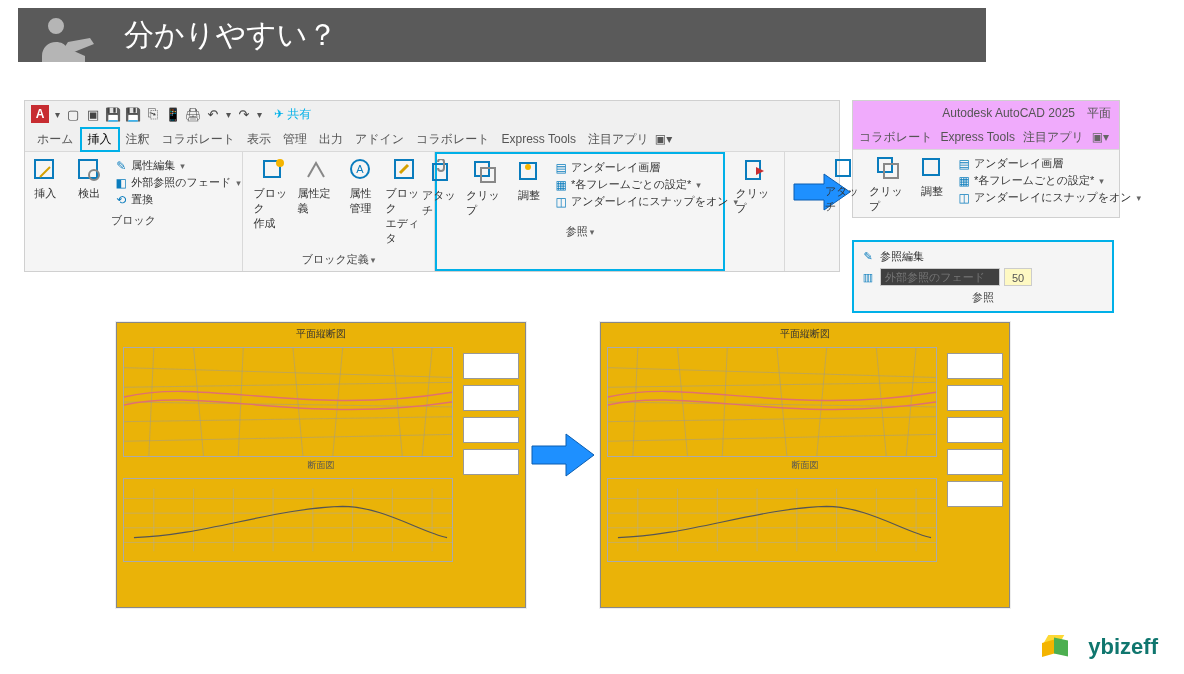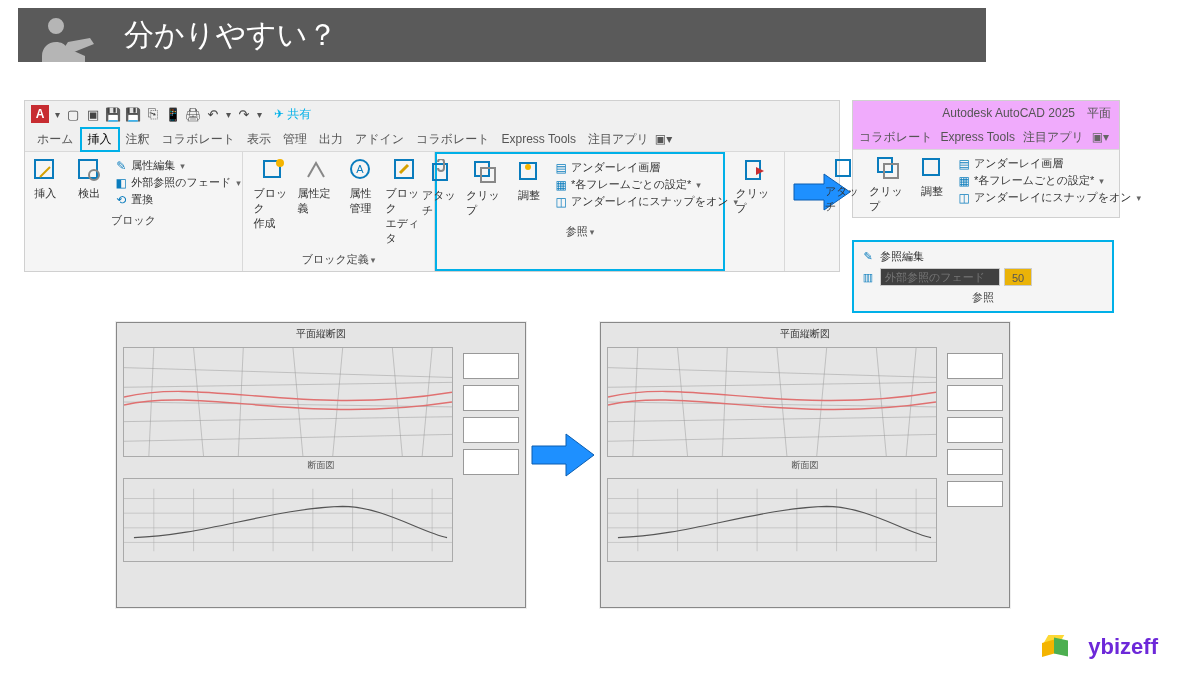--- a/index.html
+++ b/index.html
@@ -38,40 +38,40 @@
 
   
   .ribbon2 { position: absolute; left: 852px; top: 100px; width: 268px; background:#f0abfc; border:1px solid #d0d0d0; }
   .ribbon2 .qat { height:24px; display:flex; align-items:center; justify-content:flex-end; padding:0 8px; color:#555; font-size:12px;}
   .ribbon2 .tabs { height:24px; display:flex; align-items:center; gap:8px; padding:0 6px; font-size:12px; color:#555;}
   .ribbon2 .panels { display:flex; background:#f5f5f5; border-top:1px solid #d9d9d9; min-height:68px;}
   .refpanel { position:absolute; left:852px; top:240px; width:262px; border:2px solid #00b0e8; background:#f5f5f5; padding:4px 6px; font-size:11px; color:#333;}
   .refpanel .r-row { display:flex; align-items:center; gap:4px; padding:2px 0;}
   .refpanel .r-row .sic{ width:16px; height:16px; display:inline-flex; align-items:center; justify-content:center; color:#0a7cbd;}
   .refpanel .r-row input { width:120px; height:18px; border:1px solid #ccc; background:#404040; font-size:11px; padding:0 4px; color:#999;}
-  .refpanel .r-row .val { width:28px; height:18px; border:1px solid #ccc; background:#eab308; text-align:center; line-height:18px; font-size:11px; color:#555;}
+  .refpanel .r-row .val { width:28px; height:18px; border:1px solid #ccc; background:#fef9c3; text-align:center; line-height:18px; font-size:11px; color:#555;}
   .refpanel .plabel { text-align:center; padding:2px 0; color:#444; font-size:11px;}
 
   
   .arrow { position:absolute; }
   .arrow svg { display:block; }
 
   
-  .drawing { position:absolute; border:1px solid #888; background:#e5e5e5; box-shadow:0 0 0 1px #eee; }
+  .drawing { position:absolute; border:1px solid #888; background:#eab308; box-shadow:0 0 0 1px #eee; }
   .drawing .d-title { text-align:center; font-size:10px; color:#333; padding:4px 0; }
   .drawing .map { margin:2px 6px; height:110px; border:1px solid #aaa; position:relative; overflow:hidden;}
   .drawing .map svg { width:100%; height:100%; }
   .drawing .section { margin:6px 6px; height:84px; border:1px solid #aaa; position:relative;}
   .drawing .section svg { width:100%; height:100%;}
   .drawing .side { position:absolute; right:6px; top:30px; width:56px; display:flex; flex-direction:column; gap:6px;}
   .drawing .side .thumb { height:26px; border:1px solid #999; background:#fff;}
   .drawing .slabel { font-size:9px; color:#555; text-align:center; margin:2px 16px;}
 
   
-  .logo { position:absolute; right:26px; bottom:14px; display:flex; align-items:center; gap:18px; font-size:22px; color:#6d28d9; font-weight:600;}
+  .logo { position:absolute; right:26px; bottom:14px; display:flex; align-items:center; gap:18px; font-size:22px; color:#0f766e; font-weight:600;}
   .logo .cube { width:28px; height:24px; position:relative;}
   .logo .cube .c1{position:absolute;left:0;top:6px;width:14px;height:14px;background:#f4b400;transform:skewY(-15deg);}
   .logo .cube .c2{position:absolute;left:12px;top:4px;width:14px;height:16px;background:#4caf50;transform:skewY(12deg);}
   .logo .cube .c3{position:absolute;left:4px;top:0;width:16px;height:8px;background:#fdd835;transform:skewX(-30deg);}
 
   .dd-arr::after{content:"▾"; font-size:9px; color:#666; margin-left:2px;}
 </style>
 </head>
 <body>
 

